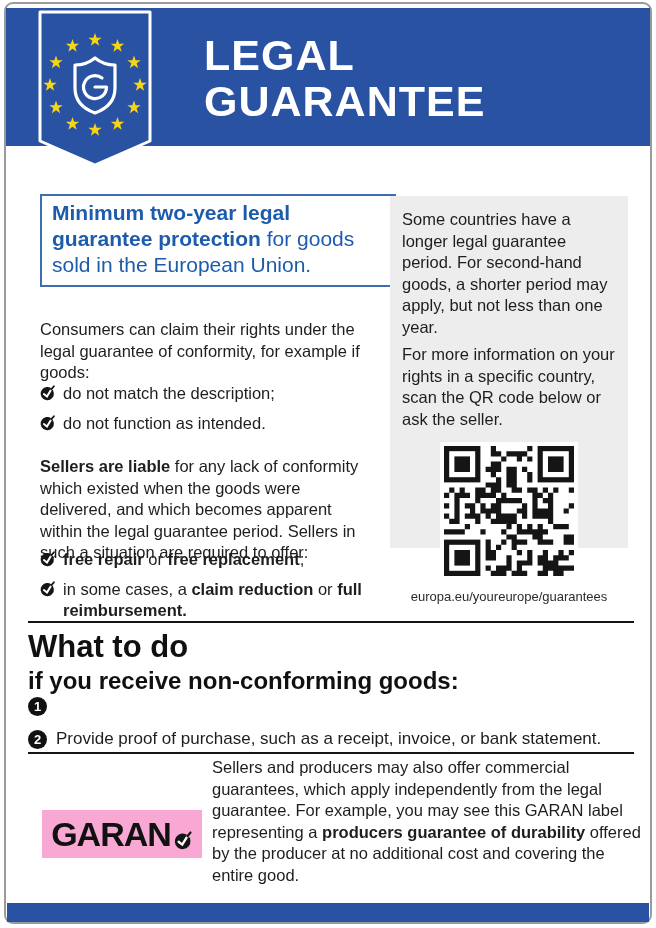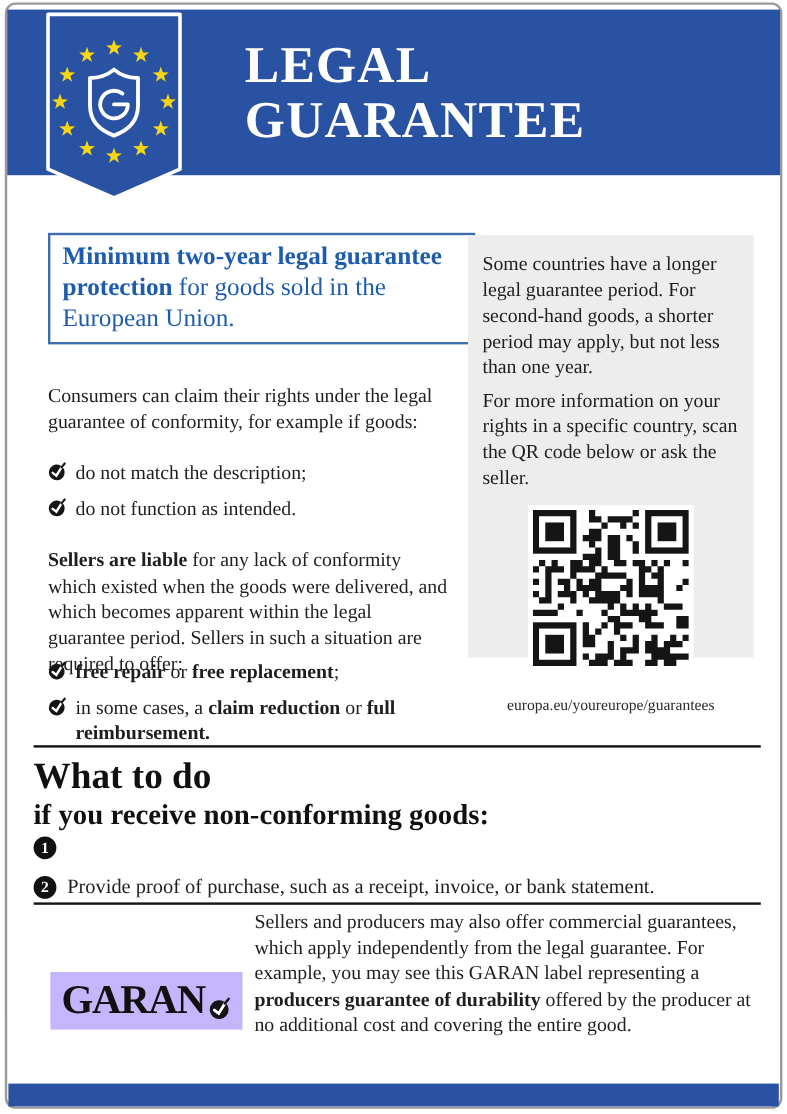--- a/index.html
+++ b/index.html
@@ -1,17 +1,17 @@
 <!DOCTYPE html>
 <html><head>
 <meta charset="utf-8">
 <style>
   html,body{margin:0;padding:0;background:#ffffff;}
   .page{position:relative;width:656px;height:928px;background:#fff;
-        font-family:Liberation Serif, serif;color:#1e1e1e;overflow:hidden;}
+        font-family:Liberation Sans, sans-serif;color:#1e1e1e;overflow:hidden;}
   .card{position:absolute;left:4px;top:2px;width:648px;height:922px;box-sizing:border-box;
         border:2px solid #9a9a9a;border-radius:9px;background:#fff;}
   .band{position:absolute;left:6px;top:8px;width:644px;height:138px;background:#2a52a2;}
   .badge{position:absolute;left:38px;top:10px;}
   .title{position:absolute;left:204px;top:32px;color:#fff;font-weight:bold;
          font-size:43px;line-height:46px;letter-spacing:1px;}
   .intro-box{position:absolute;left:40px;top:194px;width:356px;box-sizing:border-box;
              border:2px solid #3f6eb0;padding:4px 10px 7px;color:#1d5cad;
              font-size:21px;line-height:26px;}
   .intro-box b{font-weight:bold;}
@@ -20,32 +20,32 @@
   .lbullets1{position:absolute;left:40px;top:383px;width:332px;}
   .lpara2{position:absolute;left:40px;top:456px;width:334px;}
   .lbullets2{position:absolute;left:40px;top:549px;width:332px;}
   .brow{display:flex;gap:7px;margin-bottom:8px;align-items:flex-start;}
   .brow .ck{flex:0 0 16px;margin-top:2px;transform:rotate(-6deg);}
   .rpanel{position:absolute;left:390px;top:196px;width:238px;height:352px;box-sizing:border-box;
           background:#ededed;padding:13px 12px;}
   .rpanel p{margin:0 0 6px 0;}
   .qr-wrap{width:138px;height:138px;background:#fff;margin:12px auto 0;
            display:flex;align-items:center;justify-content:center;}
-  .qr-caption{margin-top:18px;text-align:center;font-size:13px;color:#2b2b2b;}
+  .qr-caption{margin-top:6px;text-align:center;font-size:13px;color:#2b2b2b;}
   .rule{position:absolute;left:28px;width:606px;height:2px;background:#141414;}
   .rule1{top:621px;} .rule2{top:752px;}
   .wtd-title{position:absolute;left:28px;top:629px;font-size:31px;font-weight:bold;color:#101010;}
   .wtd-sub{position:absolute;left:28px;top:667px;font-size:24px;font-weight:bold;color:#101010;}
   .step{position:absolute;left:28px;display:flex;align-items:center;gap:9px;
         font-size:17px;color:#1e1e1e;width:610px;}
   .step1{top:697px;} .step2{top:729px;}
   .numdot{flex:0 0 19px;height:19px;border-radius:50%;background:#111;color:#fff;
           display:inline-flex;align-items:center;justify-content:center;
           font-size:13px;font-weight:bold;}
-  .garan-box{position:absolute;left:42px;top:810px;width:160px;height:48px;background:#c4b5fd;
+  .garan-box{position:absolute;left:42px;top:810px;width:160px;height:48px;background:#f9a8d4;
              display:flex;align-items:center;justify-content:center;}
   .garan-text{font-size:34px;font-weight:800;letter-spacing:-1px;color:#111;line-height:1;}
   .garan-ck{margin-left:3px;transform:translateY(6px) rotate(-6deg);}
   .commercial{position:absolute;left:212px;top:757px;width:434px;}
   .bottom-bar{position:absolute;left:7px;top:903px;width:642px;height:19px;background:#2a52a2;}
   b{font-weight:bold;}
 </style>
 </head>
 <body>
 

